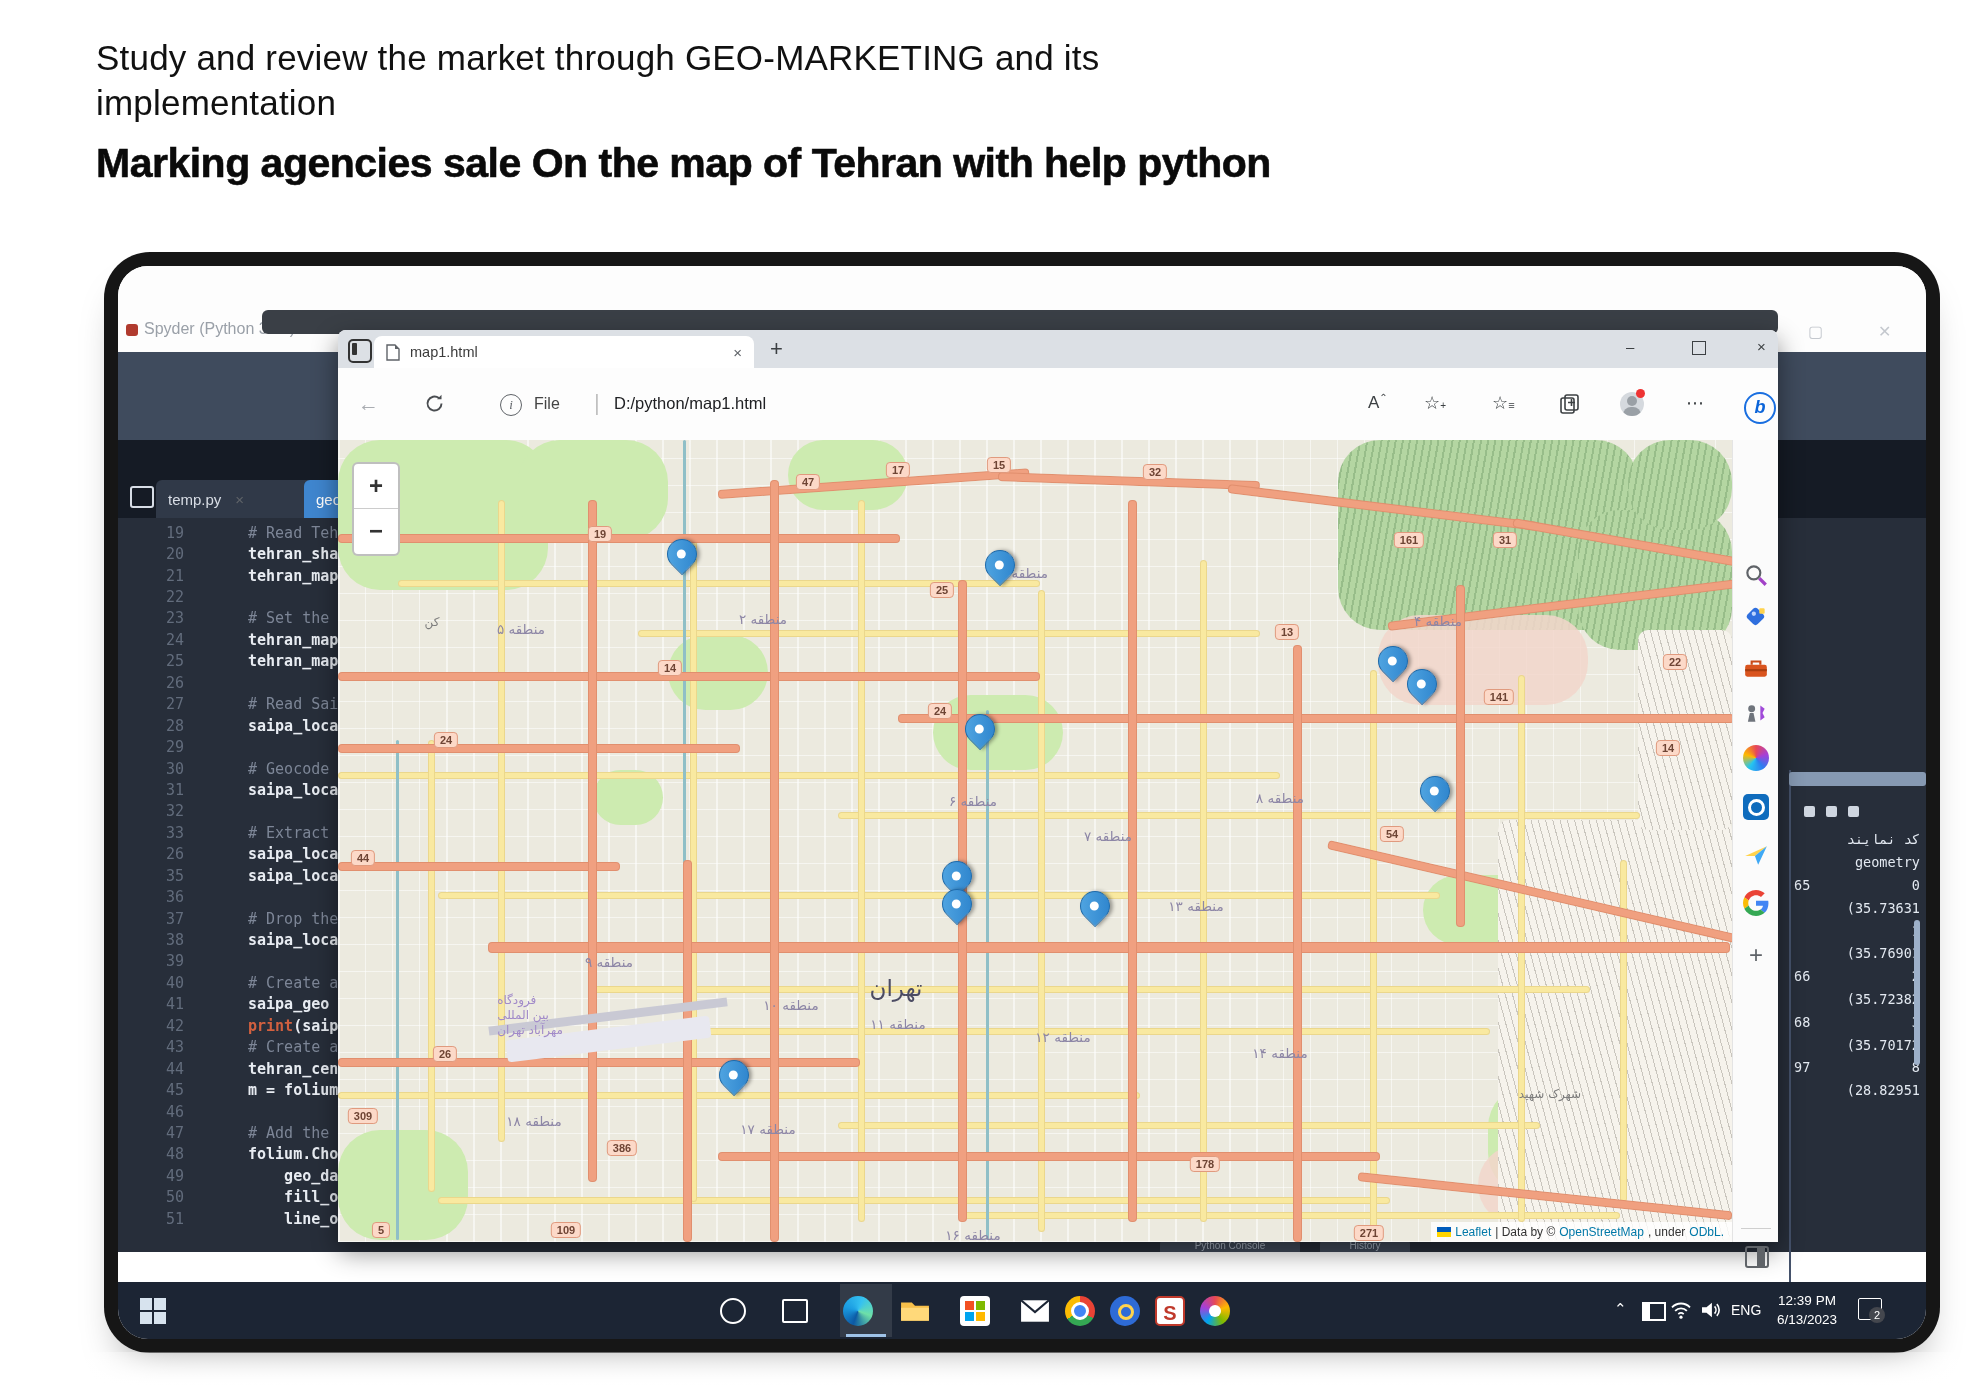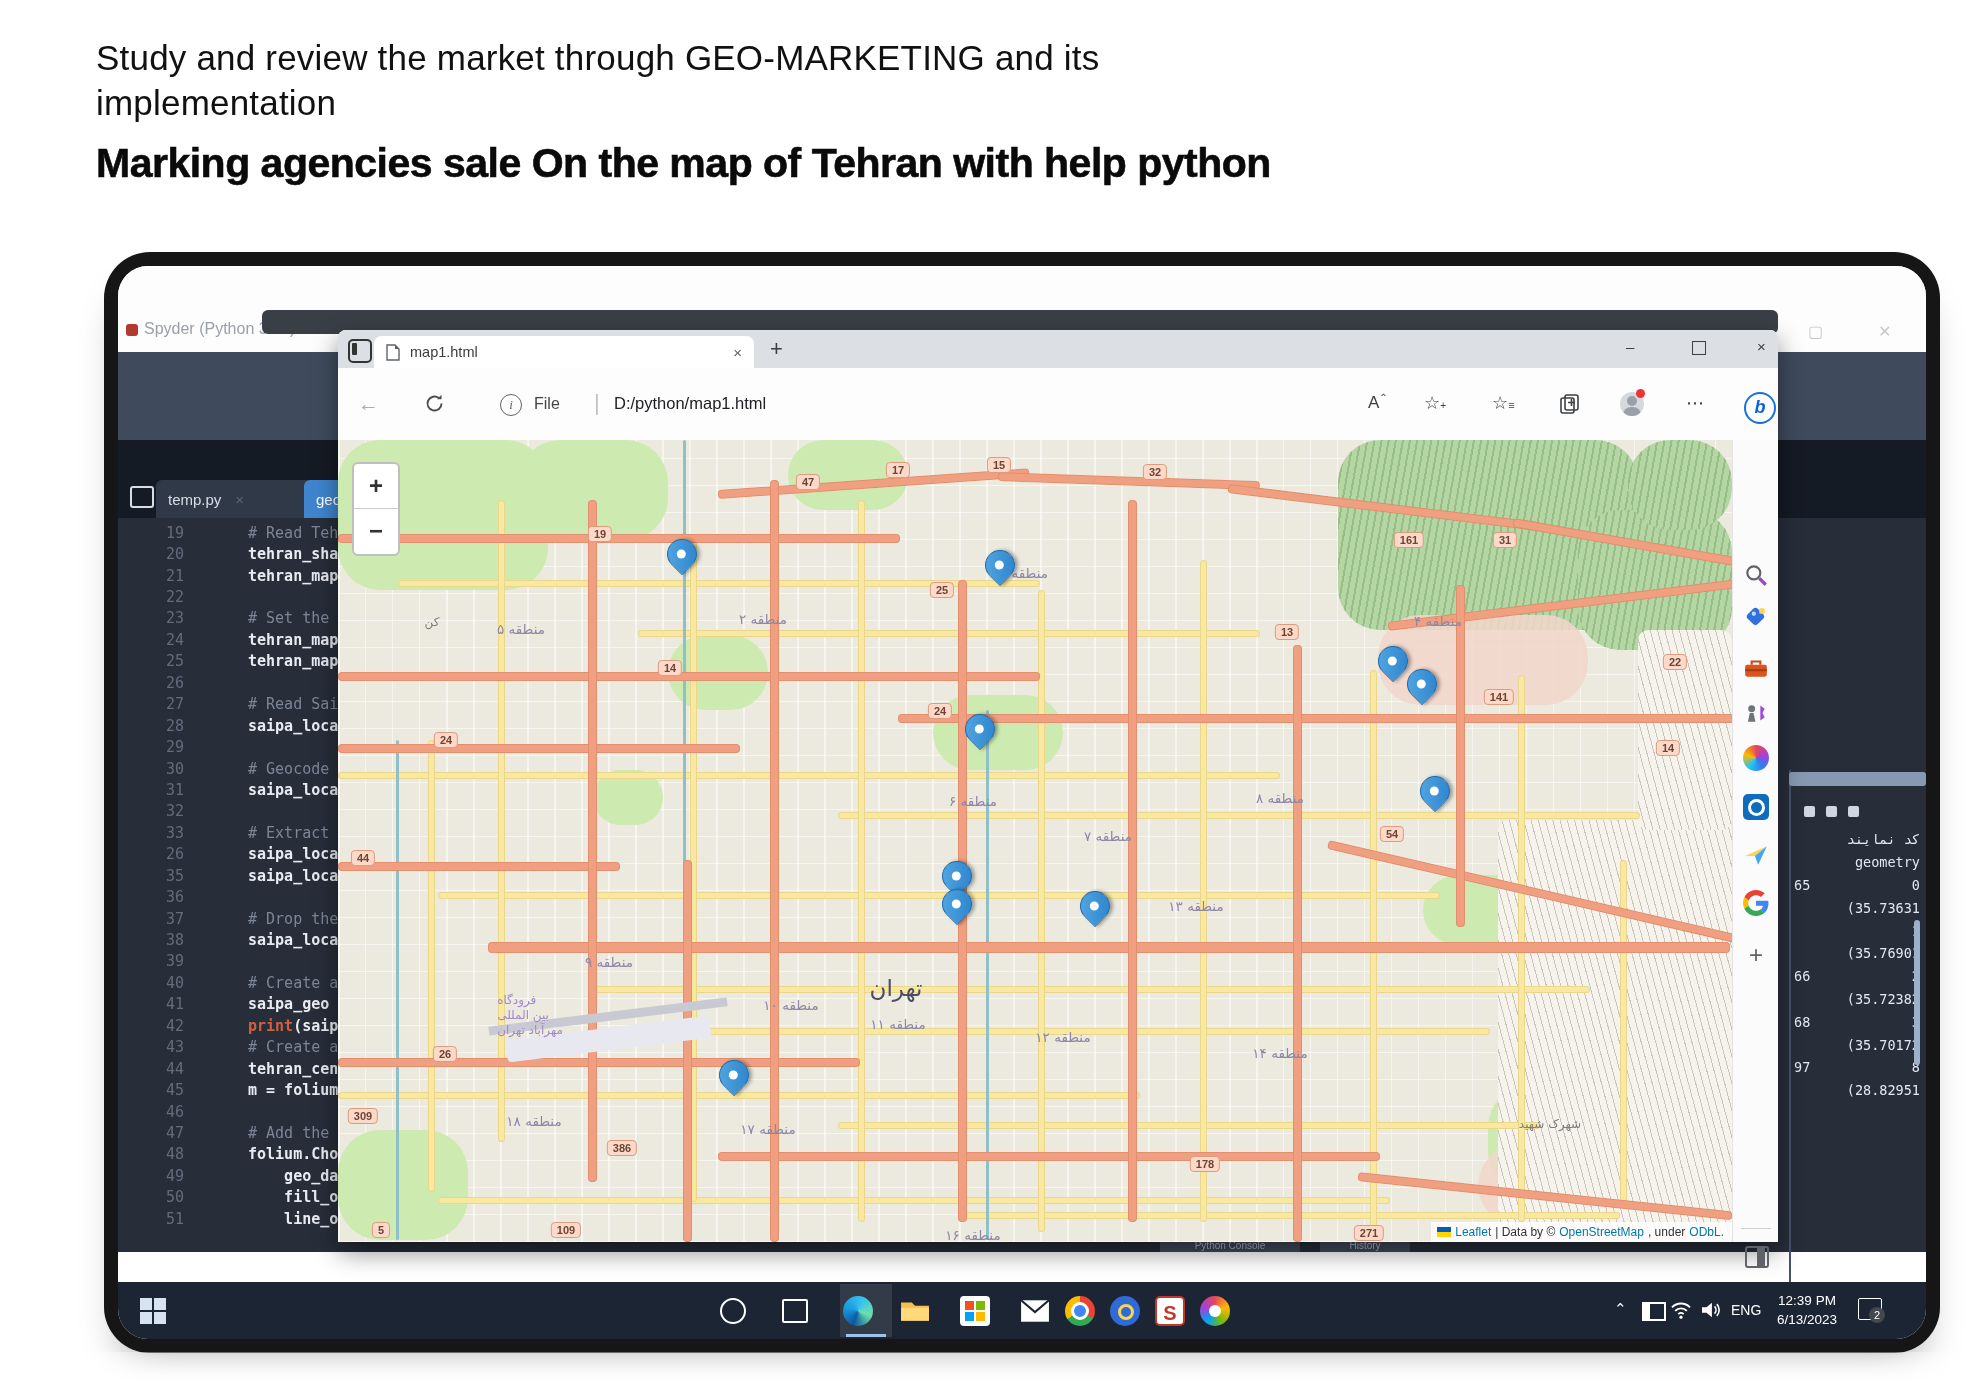--- a/index.html
+++ b/index.html
@@ -500,21 +500,21 @@
               <div class="dlabel" dir="rtl" style="left: 942px; top: 358px;">منطقه ۸</div>
               <div class="dlabel" dir="rtl" style="left: 858px; top: 466px;">منطقه ۱۳</div>
               <div class="dlabel" dir="rtl" style="left: 271px; top: 522px;">منطقه ۹</div>
               <div class="dlabel" dir="rtl" style="left: 453px; top: 565px;">منطقه ۱۰</div>
               <div class="dlabel" dir="rtl" style="left: 560px; top: 584px;">منطقه ۱۱</div>
               <div class="dlabel" dir="rtl" style="left: 725px; top: 597px;">منطقه ۱۲</div>
               <div class="dlabel" dir="rtl" style="left: 942px; top: 613px;">منطقه ۱۴</div>
               <div class="dlabel" dir="rtl" style="left: 196px; top: 681px;">منطقه ۱۸</div>
               <div class="dlabel" dir="rtl" style="left: 430px; top: 689px;">منطقه ۱۷</div>
               <div class="dlabel" dir="rtl" style="left: 635px; top: 795px;">منطقه ۱۶</div>
-              <div class="dlabel small" dir="rtl" style="left: 1212px; top: 684px;">شهرک شهید</div>
+              <div class="dlabel small" dir="rtl" style="left: 1212px; top: 654px;">شهرک شهید</div>
               <div class="badge" style="left: 470px; top: 42px;">47</div>
               <div class="badge" style="left: 560px; top: 30px;">17</div>
               <div class="badge" style="left: 661px; top: 25px;">15</div>
               <div class="badge" style="left: 817px; top: 32px;">32</div>
               <div class="badge" style="left: 262px; top: 94px;">19</div>
               <div class="badge" style="left: 604px; top: 150px;">25</div>
               <div class="badge" style="left: 1071px; top: 100px;">161</div>
               <div class="badge" style="left: 1167px; top: 100px;">31</div>
               <div class="badge" style="left: 949px; top: 192px;">13</div>
               <div class="badge" style="left: 1337px; top: 222px;">22</div>

